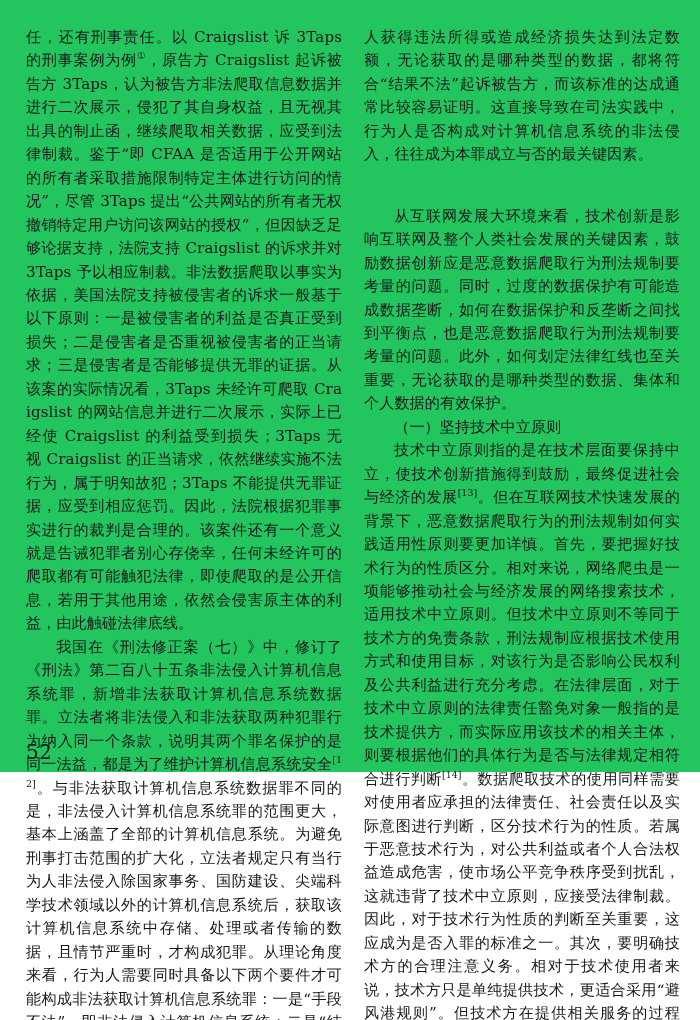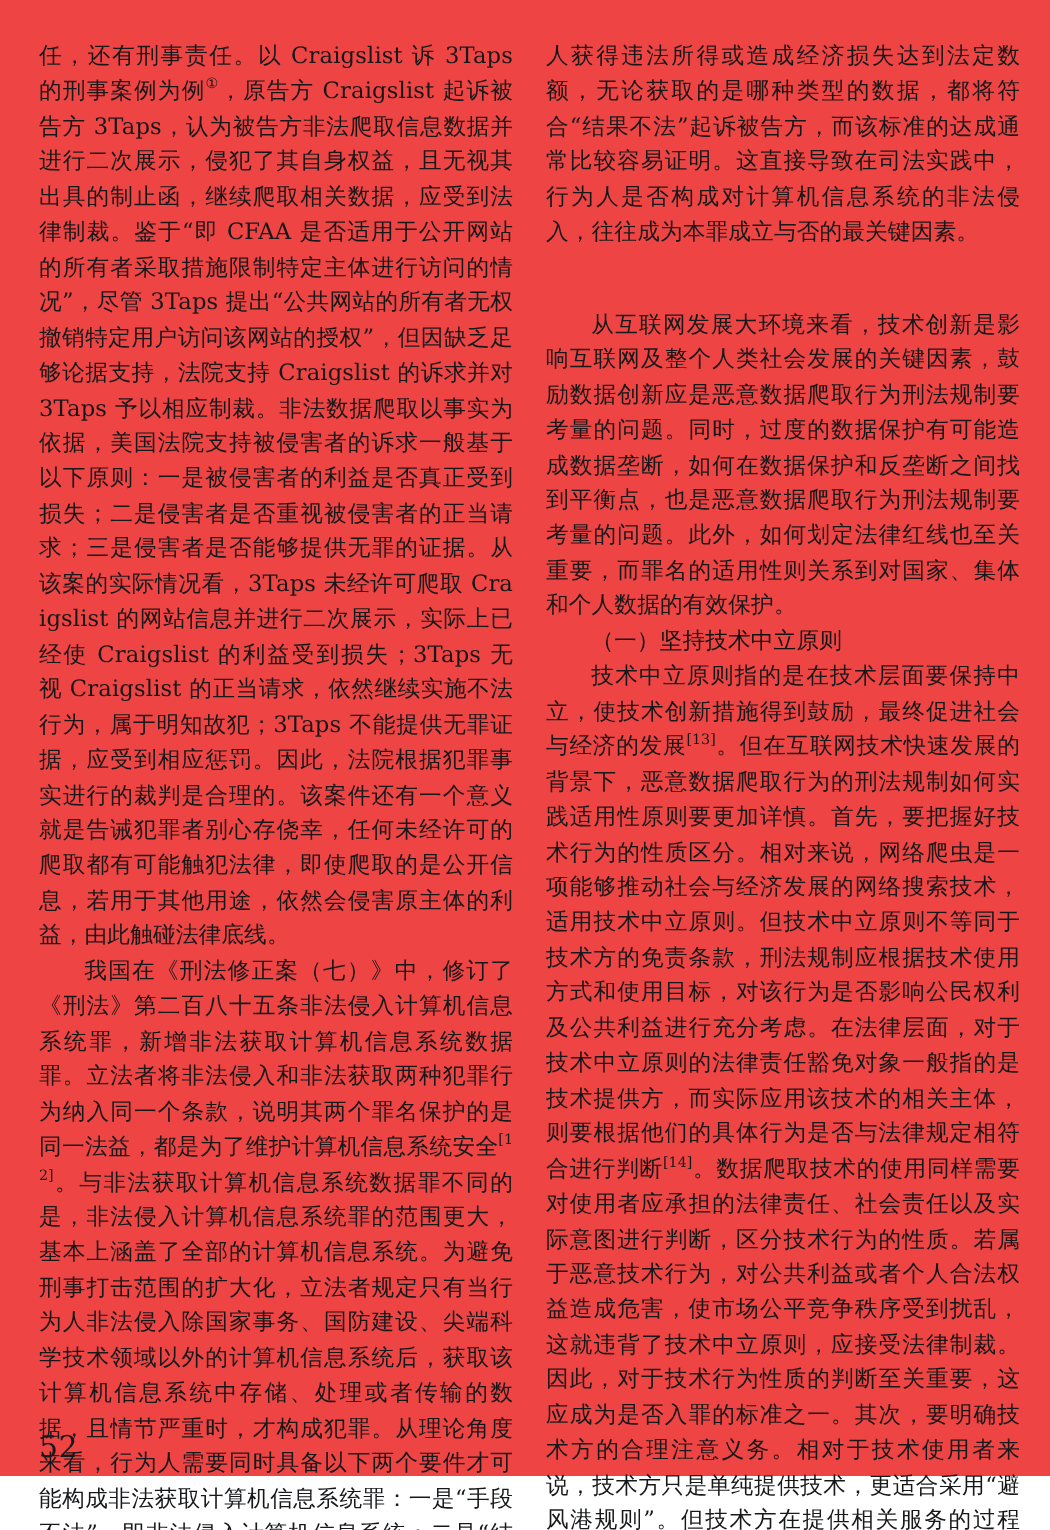--- a/index.html
+++ b/index.html
@@ -10,24 +10,24 @@
   body {
     width: 700px;
     height: 1020px;
     overflow: hidden;
     font-family: "DejaVu Serif", "Liberation Serif", serif;
     color: #17181a;
   }
   .page {
     position: relative;
     width: 700px;
-    height: 984px;
+    height: 772px;
     box-sizing: border-box;
     padding: 26px 22px 0 26px;
-    background: #ef4444;
+    background: #22c55e;
   }
   .columns {
     display: flex;
     flex-direction: row;
     align-items: flex-start;
     gap: 22px;
     height: 962px;
   }
   .col {
     width: 316px;
@@ -109,21 +109,21 @@
 
     <div class="col">
 
       <p class="body-text cont">人获得违法所得或造成经济损失达到法定数额，无论获取的是哪种类型的数据，都将符合“结果不法”起诉被告方，而该标准的达成通常比较容易证明。这直接导致在司法实践中，行为人是否构成对计算机信息系统的非法侵入，往往成为本罪成立与否的最关键因素。</p>
 
       <div class="gap-before-section"></div>
 
 
       <div class="gap-after-section"></div>
 
-      <p class="body-text">从互联网发展大环境来看，技术创新是影响互联网及整个人类社会发展的关键因素，鼓励数据创新应是恶意数据爬取行为刑法规制要考量的问题。同时，过度的数据保护有可能造成数据垄断，如何在数据保护和反垄断之间找到平衡点，也是恶意数据爬取行为刑法规制要考量的问题。此外，如何划定法律红线也至关重要，而罪名的适用性则关系到对国家、集体和个人数据的有效保护。</p>
+      <p class="body-text">从互联网发展大环境来看，技术创新是影响互联网及整个人类社会发展的关键因素，鼓励数据创新应是恶意数据爬取行为刑法规制要考量的问题。同时，过度的数据保护有可能造成数据垄断，如何在数据保护和反垄断之间找到平衡点，也是恶意数据爬取行为刑法规制要考量的问题。此外，如何划定法律红线也至关重要，无论获取的是哪种类型的数据、集体和个人数据的有效保护。</p>
 
       <h3 class="sub-heading">（一）坚持技术中立原则</h3>
 
       <p class="body-text"><span>技术中立原则指的是在技术层面要保持中立，使技术创新措施得到鼓励，最终促进社会与经济的发展</span><span class="sup">[13]</span><span>。但在互联网技术快速发展的背景下，恶意数据爬取行为的刑法规制如何实践适用性原则要更加详慎。首先，要把握好技术行为的性质区分。相对来说，网络爬虫是一项能够推动社会与经济发展的网络搜索技术，适用技术中立原则。但技术中立原则不等同于技术方的免责条款，刑法规制应根据技术使用方式和使用目标，对该行为是否影响公民权利及公共利益进行充分考虑。在法律层面，对于技术中立原则的法律责任豁免对象一般指的是技术提供方，而实际应用该技术的相关主体，则要根据他们的具体行为是否与法律规定相符合进行判断</span><span class="sup">[14]</span><span>。数据爬取技术的使用同样需要对使用者应承担的法律责任、社会责任以及实际意图进行判断，区分技术行为的性质。若属于恶意技术行为，对公共利益或者个人合法权益造成危害，使市场公平竞争秩序受到扰乱，这就违背了技术中立原则，应接受法律制裁。因此，对于技术行为性质的判断至关重要，这应成为是否入罪的标准之一。其次，要明确技术方的合理注意义务。相对于技术使用者来说，技术方只是单纯提供技术，更适合采用“避风港规则”。但技术方在提供相关服务的过程中，若出现加工侵权信息的行为，则属于应该知道的范畴，这就脱离了“避风港规则”对他们的保护范围</span></p>
 
     </div>
 
   </div>
 
   <div class="page-number">52</div>

